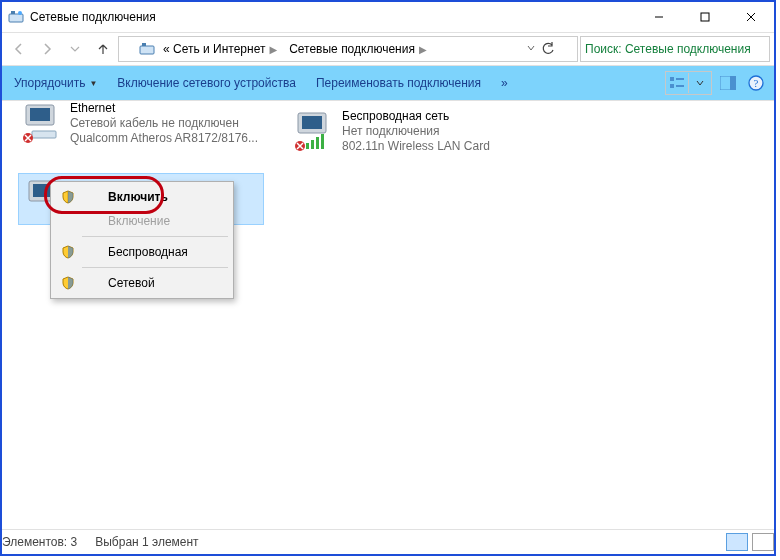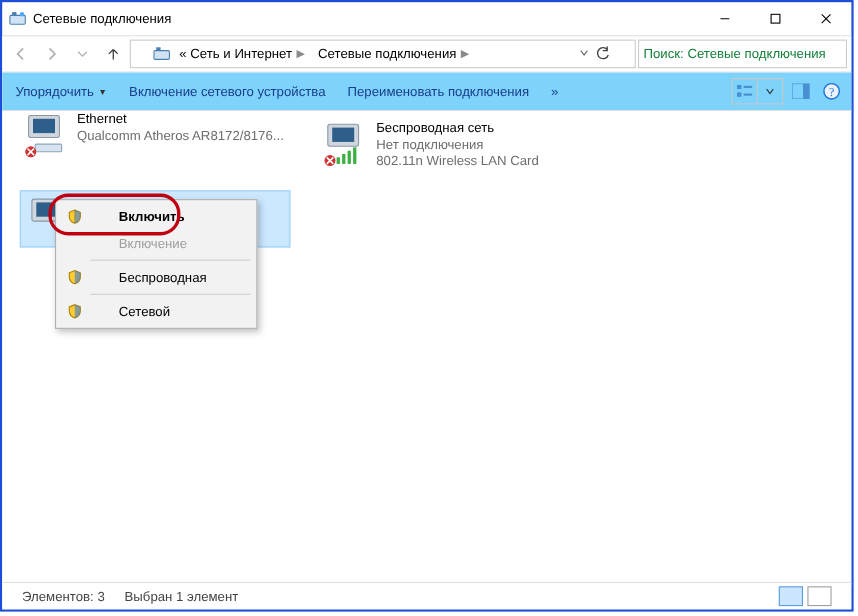--- a/index.html
+++ b/index.html
@@ -44,21 +44,21 @@
   
   .ctxmenu{position:absolute;left:48px;top:80px;width:176px;background:#f2f2f2;border:1px solid #b0b0b0;box-shadow:2px 3px 6px rgba(0,0,0,0.25);padding:3px;}
   .ctxmenu .row{height:24px;display:flex;align-items:center;gap:8px;padding-left:6px;padding-right:6px;}
   .ctxmenu .row .lbl{flex:1;margin-left:24px;}
   .ctxmenu .row .ic{width:16px;height:16px;display:flex;align-items:center;justify-content:center;}
   .ctxmenu .sep{height:1px;background:#d0d0d0;margin:3px 2px 3px 28px;}
   .ctxmenu .disabled{color:#a0a0a0;}
   
   .hl-oval{position:absolute;left:42px;top:75px;width:114px;height:32px;border:3px solid #c00010;border-radius:18px;pointer-events:none;}
   
-  .statusbar{position:absolute;left:0;right:0;bottom:0;height:24px;border-top:1px solid #e1e1e1;background:#fff;display:flex;align-items:center;padding:0 18px;gap:18px;color:#444;}
+  .statusbar{position:absolute;left:0;right:0;bottom:0;height:24px;border-top:1px solid #e1e1e1;background:#fff;display:flex;align-items:center;padding:0 0;gap:18px;color:#444;}
   .statusbar .sbright{margin-left:auto;display:flex;gap:4px;}
   .sb-view{width:20px;height:16px;border:1px solid #a0a0a0;}
   .sb-view.active{background:#cde6ff;border-color:#5a9fe0;}
 </style>
 </head>
 <body>
 
 <div class="window">
 
   <div class="titlebar">
@@ -190,20 +190,21 @@
         <svg width="44" height="44" viewBox="0 0 44 44">
           <rect x="6" y="4" width="28" height="20" rx="2" fill="#cfd6dd" stroke="#8a97a6"></rect>
           <rect x="10" y="7" width="20" height="13" fill="#2e5e8a"></rect>
           <rect x="12" y="30" width="24" height="7" rx="1" fill="#d7e4ef" stroke="#8aa6bd"></rect>
           <circle cx="8" cy="37" r="5" fill="#d03030"></circle>
             <path d="M5 34 L11 40 M11 34 L5 40" stroke="#fff" stroke-width="1.5"></path>
         </svg>
       </div>
       <div class="conn-text">
         <span class="name">Ethernet</span>
+        <span class="status">Сетевой кабель не подключен</span>
         <span class="dev">Qualcomm Atheros AR8172/8176...</span>
       </div>
     </div>
 
     <div class="connection" style="left:290px;top:8px;">
       <div class="conn-icon">
         <svg width="44" height="44" viewBox="0 0 44 44">
           <rect x="6" y="4" width="28" height="20" rx="2" fill="#cfd6dd" stroke="#8a97a6"></rect>
           <rect x="10" y="7" width="20" height="13" fill="#2e5e8a"></rect>
           <rect x="14" y="34" width="3" height="6" fill="#3cb043"></rect>

